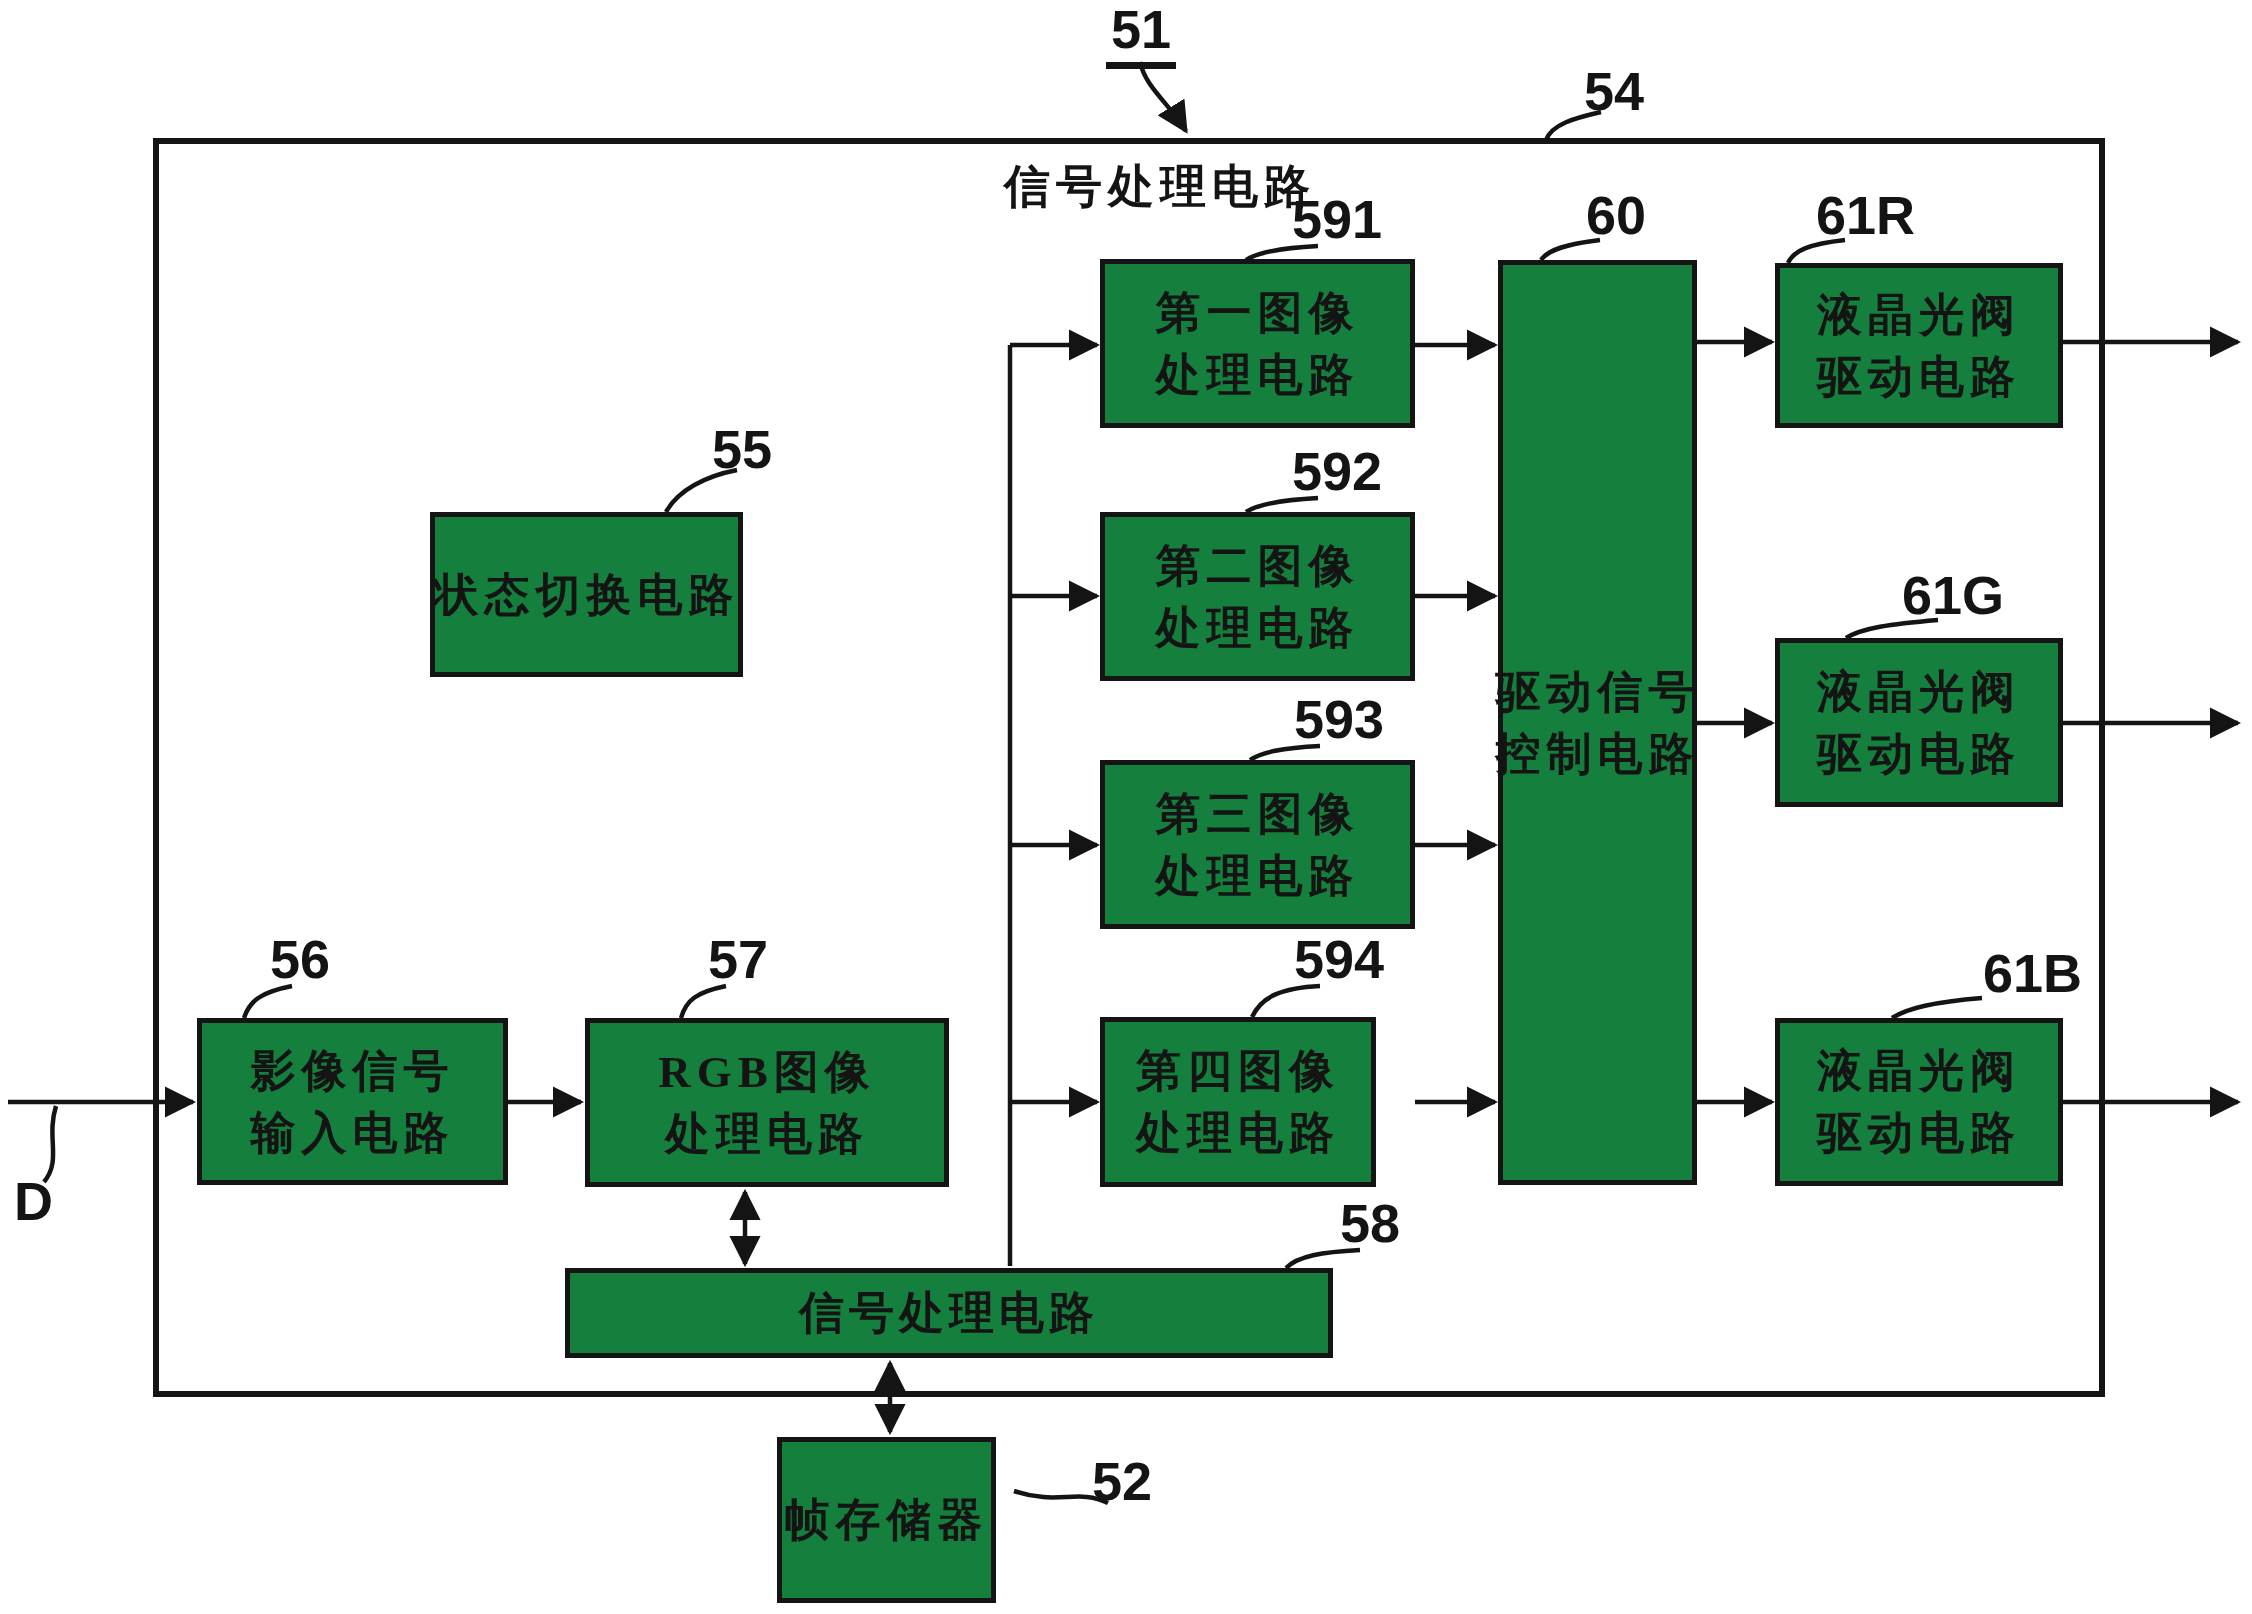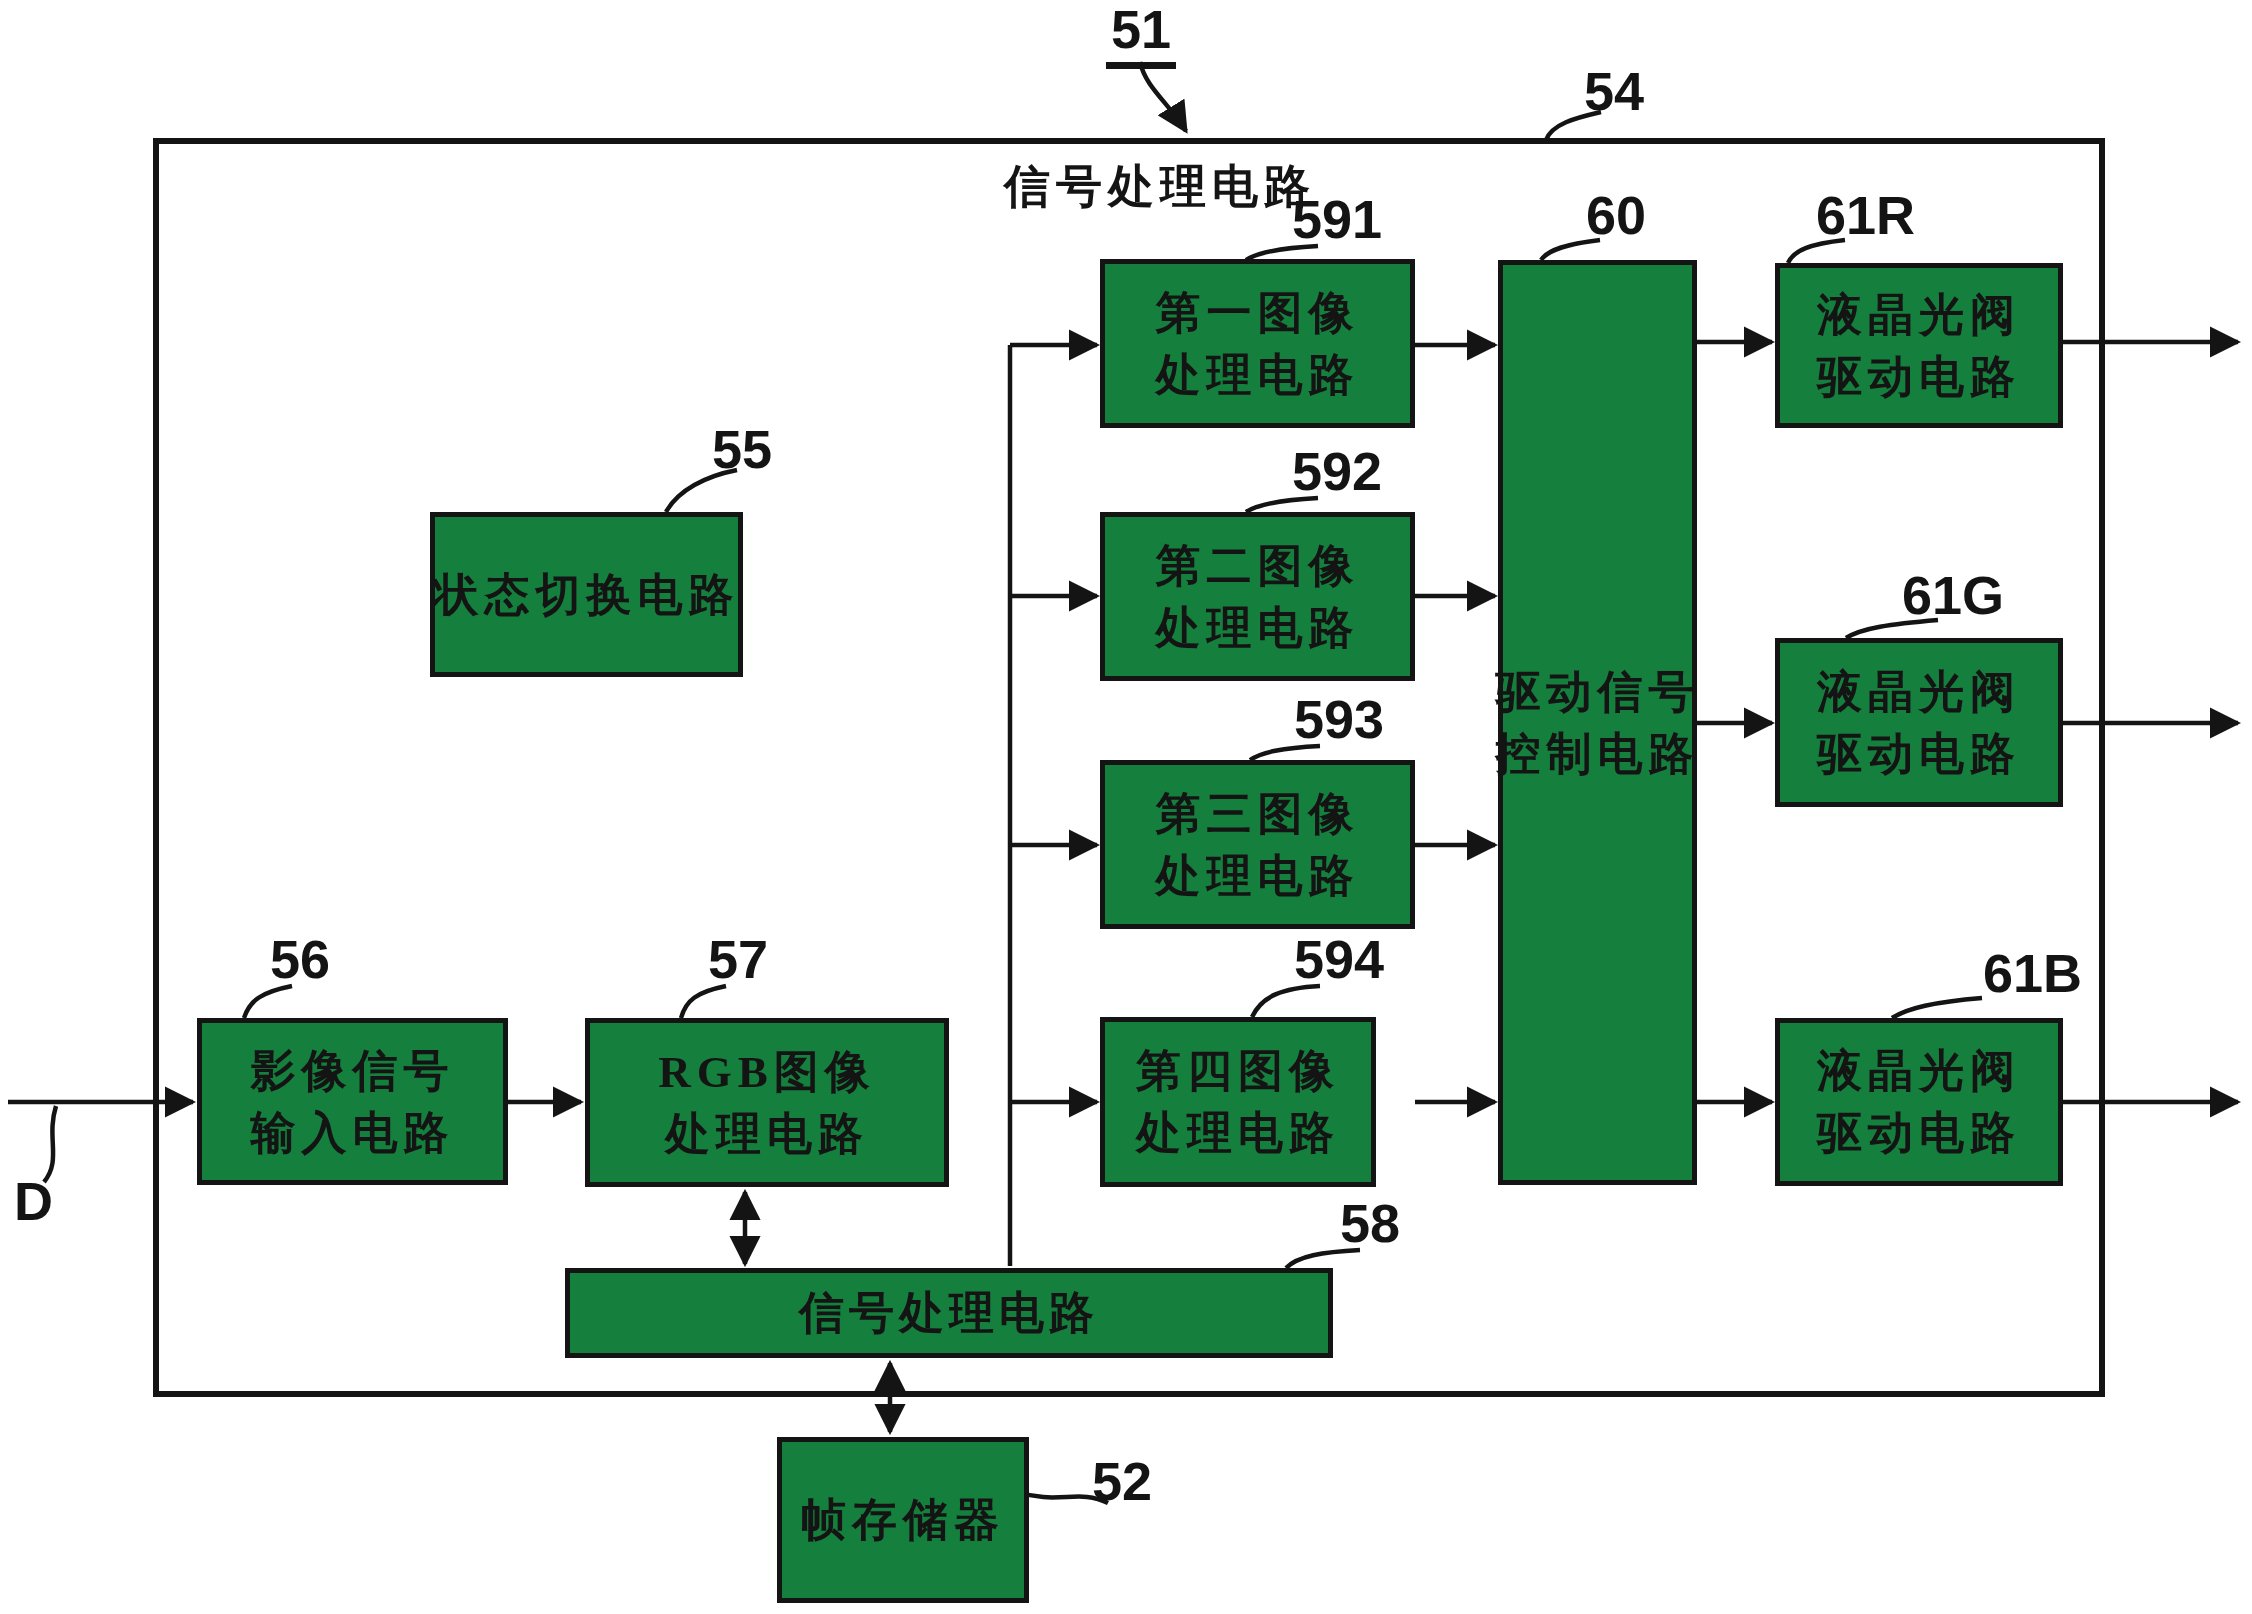--- a/index.html
+++ b/index.html
@@ -128,21 +128,21 @@
 
   <div class="box" style="left:585px;top:1018px;width:364px;height:169px;">
     <span class="ln">RGB图像</span>
     <span class="ln">处理电路</span>
   </div>
 
   <div class="box wide" style="left:565px;top:1268px;width:768px;height:90px;">
     <span class="ln">信号处理电路</span>
   </div>
 
-  <div class="box" style="left:777px;top:1437px;width:252px;height:166px;">
+  <div class="box" style="left:777px;top:1437px;width:219px;height:166px;">
     <span class="ln">帧存储器</span>
   </div>
 
   <div class="box" style="left:1100px;top:259px;width:315px;height:169px;">
     <span class="ln">第一图像</span>
     <span class="ln">处理电路</span>
   </div>
 
   <div class="box" style="left:1100px;top:512px;width:315px;height:169px;text-align:right;">
     <span class="ln">第二图像</span>

